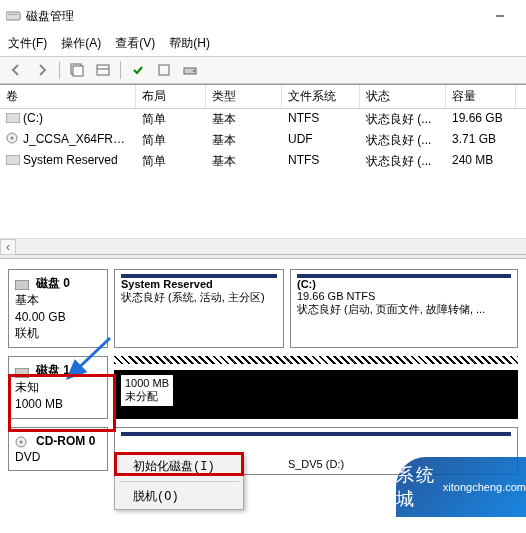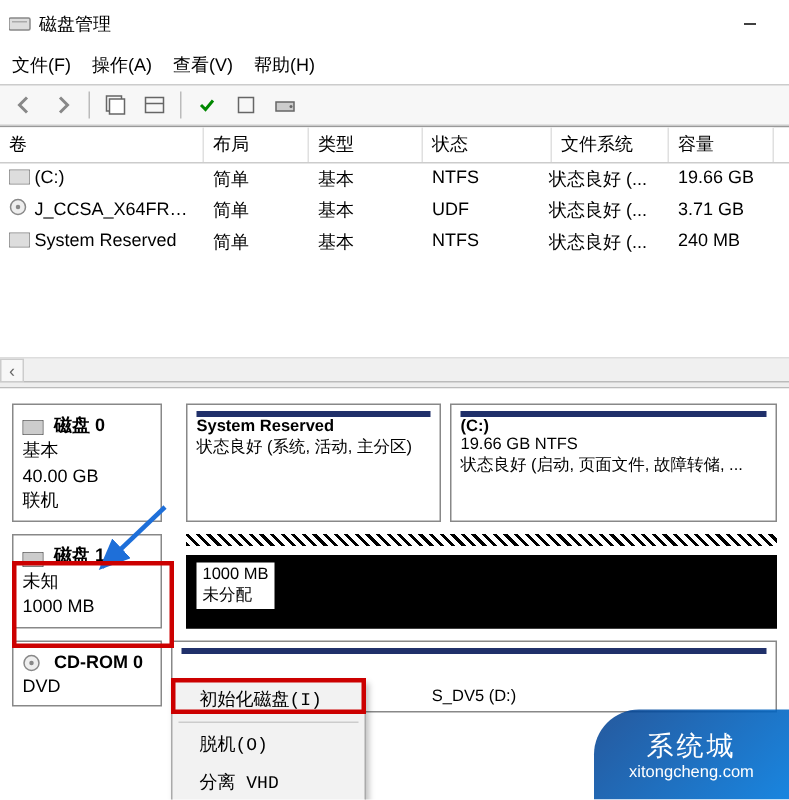--- a/index.html
+++ b/index.html
@@ -18,40 +18,40 @@
   .list-head { display:flex; background:#fff; border-bottom:1px solid #ccc; }
   .list-head .col { padding:3px 6px; border-right:1px solid #e0e0e0; background:#fff; }
   .list-body .row { display:flex; }
   .list-body .cell { padding:2px 6px; white-space: nowrap; overflow: hidden; text-overflow: ellipsis; }
   .c0{width:136px;} .c1{width:70px;} .c2{width:76px;} .c3{width:78px;} .c4{width:86px;} .c5{width:70px;}
   .diskicon { display:inline-block; width:14px; height:10px; vertical-align:-1px; margin-right:3px;}
   .scroll-left { height:16px; display:flex; align-items:center; background:#f0f0f0; border-top:1px solid #ddd;}
   .scroll-left .sbtn{ width:16px; height:16px; display:flex;align-items:center;justify-content:center; border:1px solid #ccc; background:#f7f7f7; color:#666;}
   .splitter { height:5px; background:#eee; border-top:1px solid #bbb; border-bottom:1px solid #bbb;}
   .pane2 { background:#fff; padding:10px 8px 0; }
-  .diskrow { display:flex; gap:16px; margin-bottom:8px; }
+  .diskrow { display:flex; gap:6px; margin-bottom:8px; }
   .dinfo { width:100px; border:1px solid #888; background:#fff; padding:5px 6px; font-size:12px; flex-shrink:0; }
   .dinfo .dhead { display:flex; align-items:center; gap:4px; font-weight:bold;}
   .dinfo div { line-height:1.4;}
   .parts { display:flex; gap:6px; flex:1;}
   .partition { border:1px solid #888; padding:4px 6px; font-size:11px; }
   .partition .pname { font-weight:bold;}
   .pbar { height:4px; }
   .hatched { background: repeating-linear-gradient(45deg, #000 0, #000 2px, #fff 2px, #fff 5px); }
   .unalloc { background:#000; color:#fff; border:1px solid #000; padding:4px 6px; font-size:11px; flex:1;}
   .unalloc-text { color:#fff; }
   .cdrow { display:flex; gap:6px; }
   .cdpart { border:1px solid #888; flex:1; padding:4px 6px; font-size:11px; }
   .ctxmenu { position:absolute; left:114px; top:453px; width:130px; background:#f2f2f2; border:1px solid #aaa; box-shadow:2px 2px 4px rgba(0,0,0,0.25); z-index:20;}
   .ctxmenu .mitem { padding:4px 18px; font-size:12px; white-space:nowrap;font-family:Liberation Mono, monospace;}
   .ctxmenu .msep { height:1px; background:#ccc; margin:2px 4px;}
   
   .redbox { position:absolute; border:3px solid #c00; z-index:30; pointer-events:none;}
   .arrow { position:absolute; z-index:29; pointer-events:none;}
-  .watermark { position:absolute; right:0; bottom:0; width:130px; height:60px; background:linear-gradient(135deg, rgba(0,60,140,0.85), rgba(0,120,220,0.9)); color:#fff; font-size:12px; display:flex; flex-direction:column; align-items:center; justify-content:center; z-index:5; border-top-left-radius:30px;}
+  .watermark { position:absolute; right:0; bottom:16px; width:130px; height:60px; background:linear-gradient(135deg, rgba(0,60,140,0.85), rgba(0,120,220,0.9)); color:#fff; font-size:12px; display:flex; flex-direction:row; align-items:center; justify-content:center; z-index:5; border-top-left-radius:30px;}
   .watermark .wm1{font-size:18px; letter-spacing:2px;}
   .watermark .wm2{font-size:11px;}
 </style>
 </head>
 <body>
 
 <div class="titlebar">
   <div class="left">
     <span class="drive-icon">
       <svg viewBox="0 0 16 12">
@@ -116,22 +116,22 @@
         <circle cx="12" cy="9" r="1" fill="#666"></circle>
       </svg>
     </div>
 </div>
 
 <div class="list">
   <div class="list-head">
     <div class="col c0">卷</div>
     <div class="col c1">布局</div>
     <div class="col c2">类型</div>
+    <div class="col c3">文件系统</div>
     <div class="col c4">状态</div>
-    <div class="col c3">文件系统</div>
     <div class="col c5">容量</div>
   </div>
   <div class="list-body" id="volrows">
       <div class="row">
         <div class="cell c0"><span class="diskicon"><svg width="14" height="10">
               <rect width="14" height="10" rx="1" fill="#ddd" stroke="#888"></rect>
             </svg></span>(C:)</div>
         <div class="cell c1">简单</div>
         <div class="cell c2">基本</div>
         <div class="cell c3">NTFS</div>
@@ -232,21 +232,20 @@
       <div style="text-align:center; margin-top:22px;">S_DV5 (D:)</div>
     </div>
   </div>
 
 </div>
 
 <div class="ctxmenu">
   <div class="mitem">初始化磁盘(I)</div>
   <div class="msep"></div>
   <div class="mitem">脱机(O)</div>
-  <div class="mitem">分离 VHD</div>
 </div>
 
 <div class="redbox" style="left:8px; top:374px; width:108px; height:58px;"></div>
 <div class="redbox" style="left:114px; top:452px; width:130px; height:24px;"></div>
 
 <svg class="arrow" style="left:60px; top:330px;" width="60" height="60">
   <defs>
       <marker id="ah" markerWidth="8" markerHeight="8" refX="6" refY="3" orient="auto">
         <path d="M0,0 L7,3 L0,6 Z" fill="#1e6fd9"></path>
       </marker>

